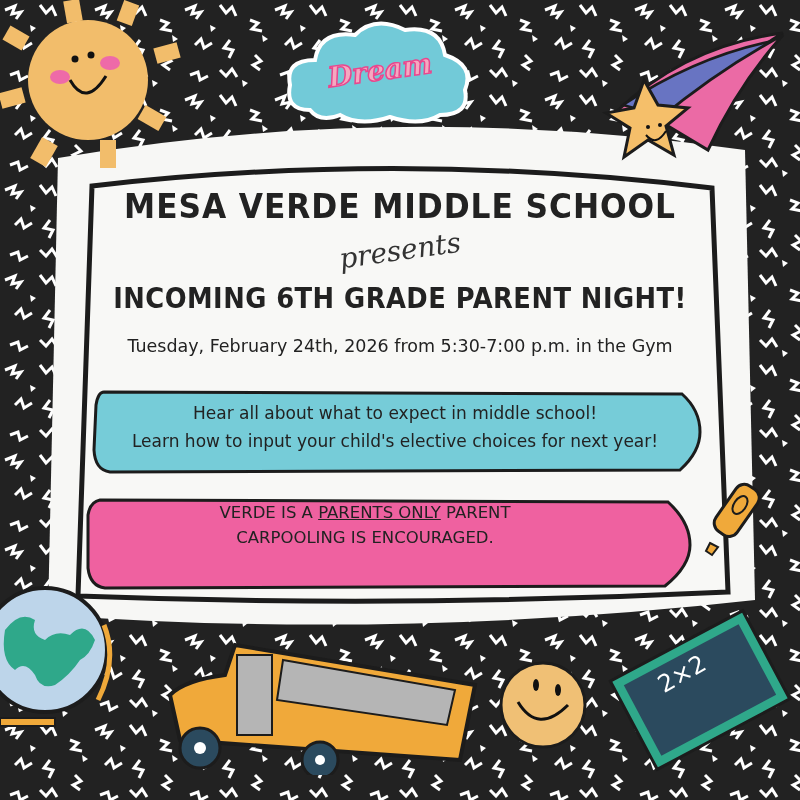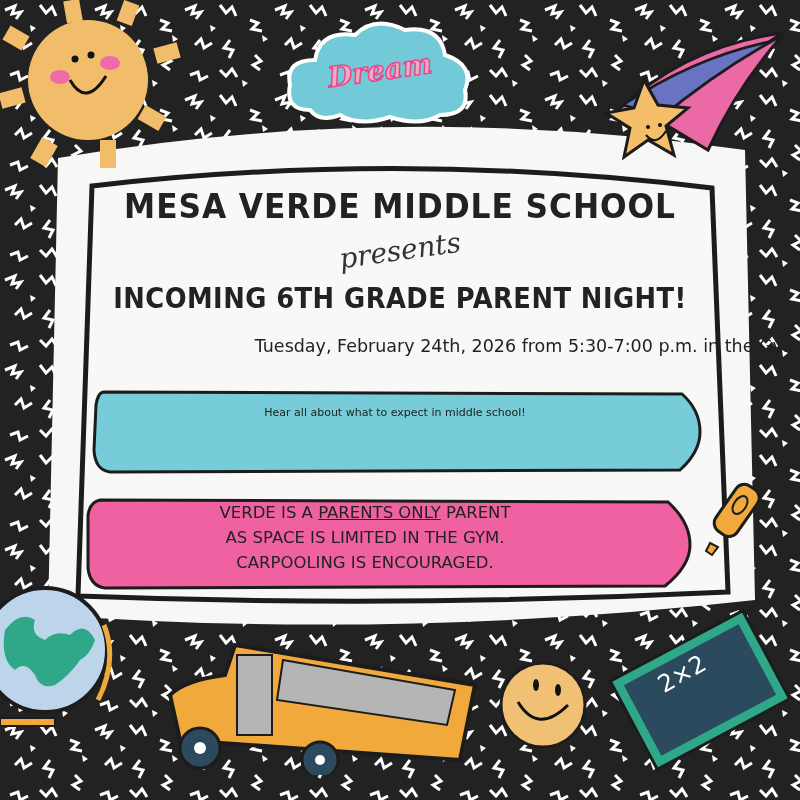--- a/index.html
+++ b/index.html
@@ -3,23 +3,23 @@
 <meta charset="utf-8">
 <style>
   html, body { margin:0; padding:0; }
   body { width:800px; height:800px; overflow:hidden; position:relative; background:#222; font-family:"Liberation Sans", sans-serif; }
   #bg { position:absolute; left:0; top:0; width:800px; height:800px; }
   .sticker { position:absolute; }
   .txt { position:absolute; left:0; width:800px; text-align:center; color:#222; }
   .school { top:186px; font-family:"DejaVu Sans", sans-serif; font-weight:bold; font-size:34px; letter-spacing:1px; transform:scaleX(0.92); }
   .presents { top:234px; font-family:"DejaVu Serif", serif; font-style:italic; font-size:28px; color:#333; transform:rotate(-8deg); }
   .night { top:282px; font-family:"DejaVu Sans", sans-serif; font-weight:bold; font-size:28px; letter-spacing:0.5px; transform:scaleX(0.92); }
-  .date { top:336px; font-family:"DejaVu Sans", sans-serif; font-size:17.5px;text-align:right; }
+  .date { top:336px; font-family:"DejaVu Sans", sans-serif; font-size:17.5px; }
   .pill-text { position:absolute; text-align:center; color:#222; font-family:"DejaVu Sans", sans-serif; }
-  .blue-text { left:95px; width:600px; top:399px; font-size:11px; line-height:28px; }
+  .blue-text { left:95px; width:600px; top:399px; font-size:17px; line-height:28px; }
   .pink-text { left:95px; width:540px; top:500px; font-size:16.5px; line-height:25px; }
   .pink-text u { }
   .dream { position:absolute; left:300px; top:54px; width:160px; text-align:center; font-family:"DejaVu Serif", serif; font-style:italic; font-weight:bold; font-size:28px; color:#f6a8c0; -webkit-text-stroke:1.5px #e8478e; transform:rotate(-8deg); }
   .chalk { position:absolute; left:652px; top:660px; width:60px; text-align:center; font-family:"DejaVu Sans", sans-serif; font-size:24px; color:#fff; transform:rotate(-30deg); }
 </style>
 </head>
 <body>
 
 <svg id="bg" viewBox="0 0 800 800" xmlns="http://www.w3.org/2000/svg">
   <defs>
@@ -121,19 +121,19 @@
 </svg>
 <div class="chalk">2×2</div>
 
 <div class="txt school">MESA VERDE MIDDLE SCHOOL</div>
 <div class="txt presents">presents</div>
 <div class="txt night">INCOMING 6TH GRADE PARENT NIGHT!</div>
 <div class="txt date">Tuesday, February 24th, 2026 from 5:30-7:00 p.m. in the Gym</div>
 
 <div class="pill-text blue-text">
   <div>Hear all about what to expect in middle school!</div>
+  <div>Learn how to input your child's elective choices for next year!</div>
 </div>
 
 <div class="pill-text pink-text">
   <div><span>VERDE IS A </span><u>PARENTS ONLY</u><span> PARENT</span></div>
-  <div>AS SPACE IS LIMITED IN THE GYM.</div>
   <div>CARPOOLING IS ENCOURAGED.</div>
 </div>
 
 </body></html>

